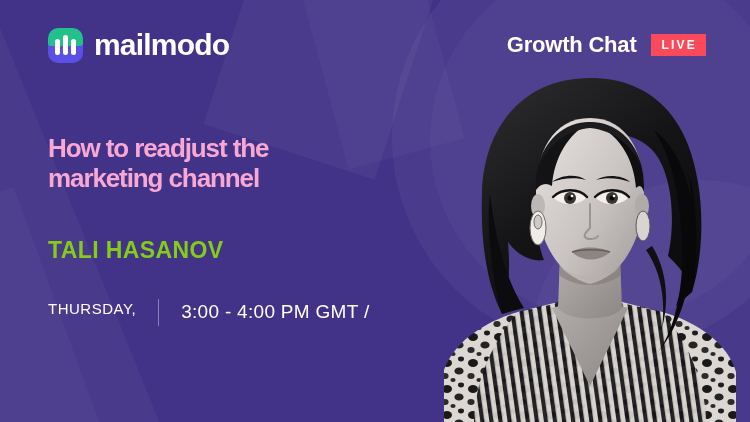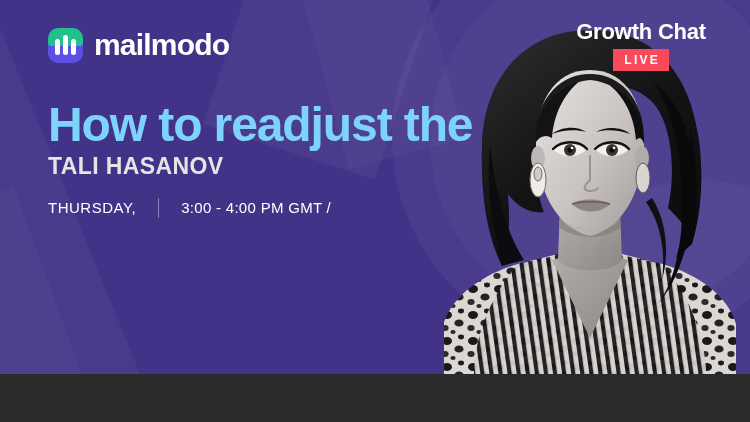--- a/index.html
+++ b/index.html
@@ -5,21 +5,21 @@
   * { margin:0; padding:0; box-sizing:border-box; }
   html, body { background:#2b2b2b; }
   body {
     font-family:"Liberation Sans", sans-serif;
     -webkit-font-smoothing:antialiased;
   }
 
   .banner {
     position:relative;
     width:750px;
-    height:374px;
+    height:422px;
     overflow:hidden;
     background:#433388;
   }
 
   
   .bg-layer { position:absolute; inset:0; overflow:hidden; }
 
   .shape-diag-left {
     position:absolute;
     left:-230px; top:-120px;
@@ -110,21 +110,21 @@
   .logo-mark .bar-r { left:23px; top:11px; height:16px; }
 
   .logo-word {
     color:#ffffff;
     font-size:30px;
     font-weight:700;
     letter-spacing:-0.8px;
     line-height:1;
   }
 
-  .header-right { display:flex; align-items:center; gap:4px;flex-direction:column; }
+  .header-right { display:flex; align-items:center; gap:14px; }
 
   .growth-chat {
     color:#ffffff;
     font-size:22px;
     font-weight:700;
     letter-spacing:-0.2px;
     white-space:nowrap;
   }
 
   .live-badge {
@@ -140,45 +140,47 @@
   
   .content {
     position:absolute;
     left:48px;
     top:98px;
     width:420px;
     z-index:6;
   }
 
   .headline {
-    color:#7dd3fc;
-    font-size:48px;
+    color:#f9a8d4;
+    font-size:26px;
     font-weight:700;
     line-height:1.14;
     letter-spacing:-1.1px;
+    margin-top:36px;
   }
   .headline div { white-space:nowrap; }
 
   .speaker-name {
-    color:#e5e5e5;
+    margin-top:44px;
+    color:#84cc16;
     font-size:23px;
     font-weight:700;
     letter-spacing:0.4px;
   }
 
   .speaker-role {
     margin-top:11px;
     color:#c4bfe4;
     font-size:15px;
     font-weight:400;
     letter-spacing:0.1px;
   }
 
   .when {
-    margin-top:16px;
+    margin-top:33px;
     display:flex;
     align-items:flex-start;
   }
   .when-date {
     color:#ffffff;
     font-size:15px;
     font-weight:500;
     line-height:1.62;
     letter-spacing:0.5px;
     white-space:nowrap;
@@ -187,21 +189,21 @@
   .when-divider {
     width:1px;
     align-self:stretch;
     background:rgba(255,255,255,0.38);
     margin-top:2px;
     margin-bottom:2px;
     flex:0 0 auto;
   }
   .when-time {
     color:#ffffff;
-    font-size:15px;
+    font-size:19px;
     font-weight:500;
     line-height:1.62;
     letter-spacing:0.3px;
     white-space:nowrap;
     padding-left:22px;
   }
   .when-time div, .when-date div { white-space:nowrap; }
 
   
   .portrait {
@@ -245,20 +247,21 @@
       <span class="growth-chat">Growth Chat</span>
       <span class="live-badge">LIVE</span>
     </div>
 
   </div>
 
   <div class="content">
 
     <div class="headline">
       <div>How to readjust the</div>
+      <div>marketing channel</div>
     </div>
 
     <div class="speaker-name">TALI HASANOV</div>
 
     <div class="when">
       <div class="when-date">
         <div>THURSDAY,</div>
       </div>
       <div class="when-divider"></div>
       <div class="when-time">

